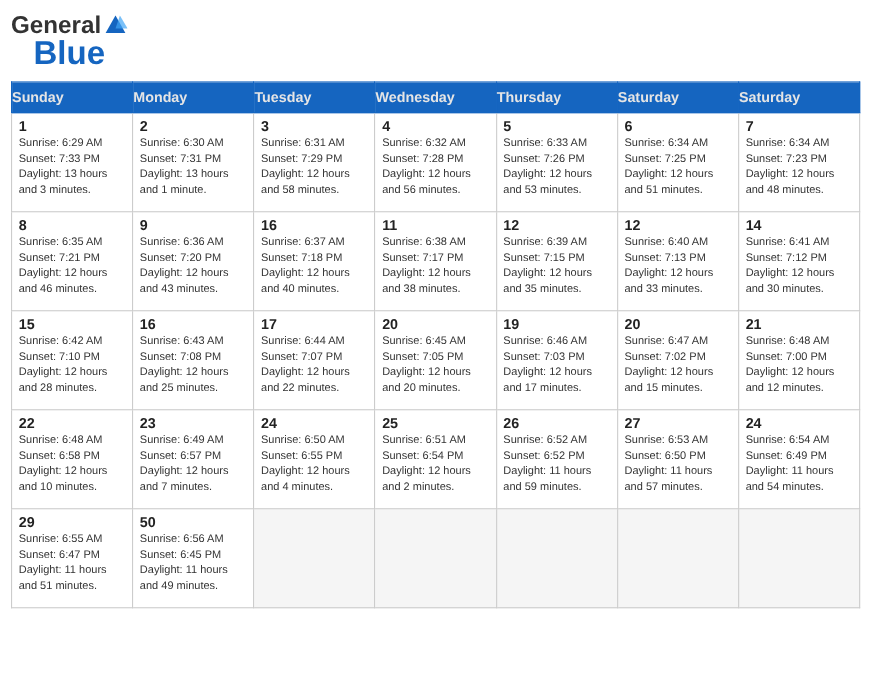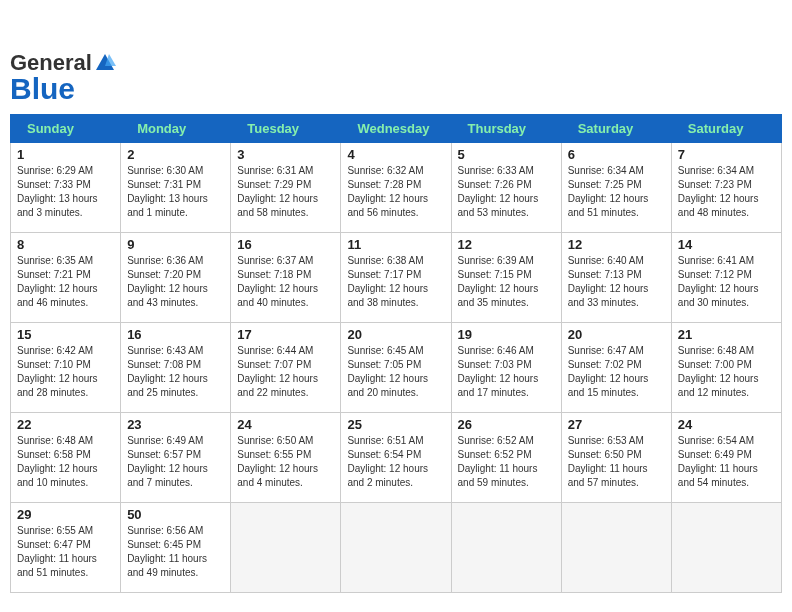--- a/index.html
+++ b/index.html
@@ -12,45 +12,44 @@
     }
     .header {
       display: flex;
       justify-content: space-between;
       align-items: flex-start;
       margin-bottom: 8px;
     }
     .logo {
       display: flex;
       flex-direction: column;
-      align-items: flex-start;
-      margin-top: 40px;
+      align-items: center;
     }
     .title-block {
       text-align: right;
     }
     .month-title {
       font-size: 36px;
       font-weight: bold;
       color: #1a1a1a;
     }
     .location {
       font-size: 15px;
       color: #444;
     }
     .calendar {
       width: 100%;
       border-collapse: collapse;
       table-layout: fixed;
     }
     .calendar th {
       background: #1565C0;
-      color: #86efac;
+      color: #e5e5e5;
       text-align: left;
-      padding: 6px 16px;
+      padding: 6px 0;
       font-size: 13px;
       font-weight: bold;
       border: 1px solid #1565C0;
     }
     .calendar td {
       border: 1px solid #ccc;
       vertical-align: top;
       padding: 4px 6px;
       font-size: 10.5px;
       color: #222;

